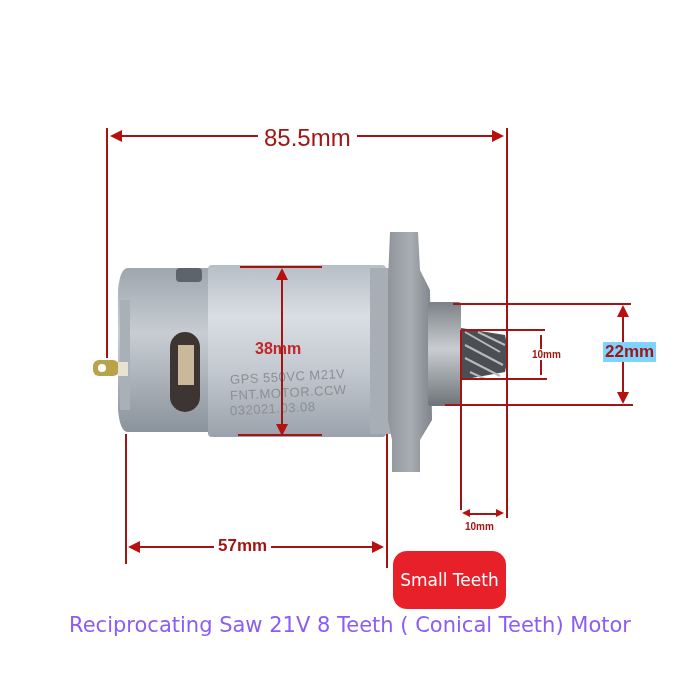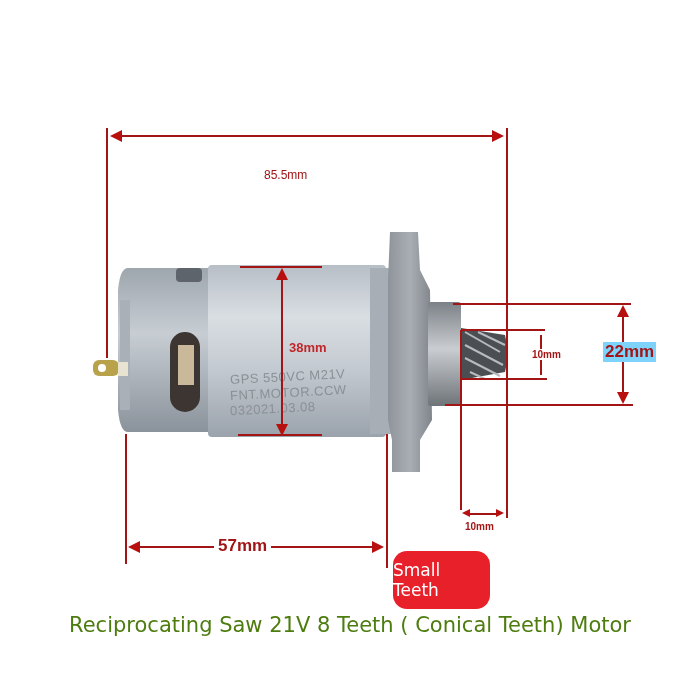--- a/index.html
+++ b/index.html
@@ -4,22 +4,22 @@
   <style>
     html, body { margin: 0; padding: 0; background: #ffffff; }
     body { width: 700px; height: 700px; position: relative; overflow: hidden; font-family: "Liberation Sans", sans-serif; }
     .abs { position: absolute; }
     .dim-line { position: absolute; background: #a31515; }
     .dim-text { position: absolute; color: #a31515; font-family: "Liberation Sans", sans-serif; font-weight: bold; white-space: nowrap; }
     .arrow-l { position: absolute; width: 0; height: 0; border-top: 6px solid transparent; border-bottom: 6px solid transparent; border-right: 12px solid #b80f0f; }
     .arrow-r { position: absolute; width: 0; height: 0; border-top: 6px solid transparent; border-bottom: 6px solid transparent; border-left: 12px solid #b80f0f; }
     .arrow-u { position: absolute; width: 0; height: 0; border-left: 6px solid transparent; border-right: 6px solid transparent; border-bottom: 12px solid #b80f0f; }
     .arrow-d { position: absolute; width: 0; height: 0; border-left: 6px solid transparent; border-right: 6px solid transparent; border-top: 12px solid #b80f0f; }
-    .badge { position: absolute; left: 393px; top: 551px; width: 97px; height: 58px; background: #e8202a; border-radius: 14px; color: #fff; font-family: "DejaVu Sans", sans-serif; font-size: 17px; display: flex; align-items: center; justify-content: center; }
-    .caption { position: absolute; left: 0; top: 613px; width: 700px; text-align: center; color: #4d7c0f; font-family: "DejaVu Sans", sans-serif; font-size: 21px; }
+    .badge { position: absolute; left: 393px; top: 551px; width: 113px; height: 58px; background: #e8202a; border-radius: 14px; color: #fff; font-family: "DejaVu Sans", sans-serif; font-size: 17px; display: flex; align-items: center; justify-content: center; }
+    .caption { position: absolute; left: 0; top: 613px; width: 700px; text-align: center; color: #8b5cf6; font-family: "DejaVu Sans", sans-serif; font-size: 21px; }
     .label-text { position: absolute; color: #8c9096; font-family: "Liberation Sans", sans-serif; font-size: 13px; letter-spacing: 0.5px; line-height: 14px; transform: rotate(-3deg); }
   </style>
 </head>
 <body>
 
 <div class="abs" style="left:0;top:0;width:700px;height:700px;">
 
   <svg class="abs" style="left:0;top:0;" width="700" height="700" viewBox="0 0 700 700">
     <defs>
       <linearGradient id="canGrad" x1="0" y1="0" x2="0" y2="1">
@@ -77,28 +77,28 @@
 
   <div class="label-text" style="left:230px;top:370px;">GPS 550VC M21V</div>
   <div class="label-text" style="left:230px;top:386px;">FNT.MOTOR.CCW</div>
   <div class="label-text" style="left:230px;top:402px;">032021.03.08</div>
 
   <div class="dim-line" style="left:106px;top:128px;width:2px;height:230px;"></div>
   <div class="dim-line" style="left:506px;top:128px;width:2px;height:390px;"></div>
   <div class="dim-line" style="left:120px;top:135px;width:380px;height:2px;"></div>
   <div class="arrow-l" style="left:110px;top:130px;"></div>
   <div class="arrow-r" style="left:492px;top:130px;"></div>
-  <div class="dim-text" style="left:258px;top:124px;font-size:12px;background:#fff;padding:0 6px;font-weight:normal;margin-top:44px;">85.5mm</div>
+  <div class="dim-text" style="left:258px;top:124px;font-size:24px;background:#fff;padding:0 6px;font-weight:normal;">85.5mm</div>
 
   <div class="dim-line" style="left:240px;top:266px;width:82px;height:2px;"></div>
   <div class="dim-line" style="left:238px;top:434px;width:84px;height:2px;"></div>
   <div class="dim-line" style="left:281px;top:274px;width:2px;height:154px;"></div>
   <div class="arrow-u" style="left:276px;top:268px;"></div>
   <div class="arrow-d" style="left:276px;top:424px;"></div>
-  <div class="dim-text" style="left:255px;top:340px;font-size:13px;color:#c0262a;margin-left:34px;">38mm</div>
+  <div class="dim-text" style="left:255px;top:340px;font-size:16px;color:#c0262a;">38mm</div>
 
   <div class="dim-line" style="left:125px;top:434px;width:2px;height:130px;"></div>
   <div class="dim-line" style="left:386px;top:434px;width:2px;height:134px;"></div>
   <div class="dim-line" style="left:138px;top:546px;width:238px;height:2px;"></div>
   <div class="arrow-l" style="left:128px;top:541px;"></div>
   <div class="arrow-r" style="left:372px;top:541px;"></div>
   <div class="dim-text" style="left:214px;top:536px;font-size:17px;background:#fff;padding:0 4px;">57mm</div>
 
   <div class="dim-line" style="left:453px;top:303px;width:178px;height:2px;"></div>
   <div class="dim-line" style="left:445px;top:404px;width:188px;height:2px;"></div>

